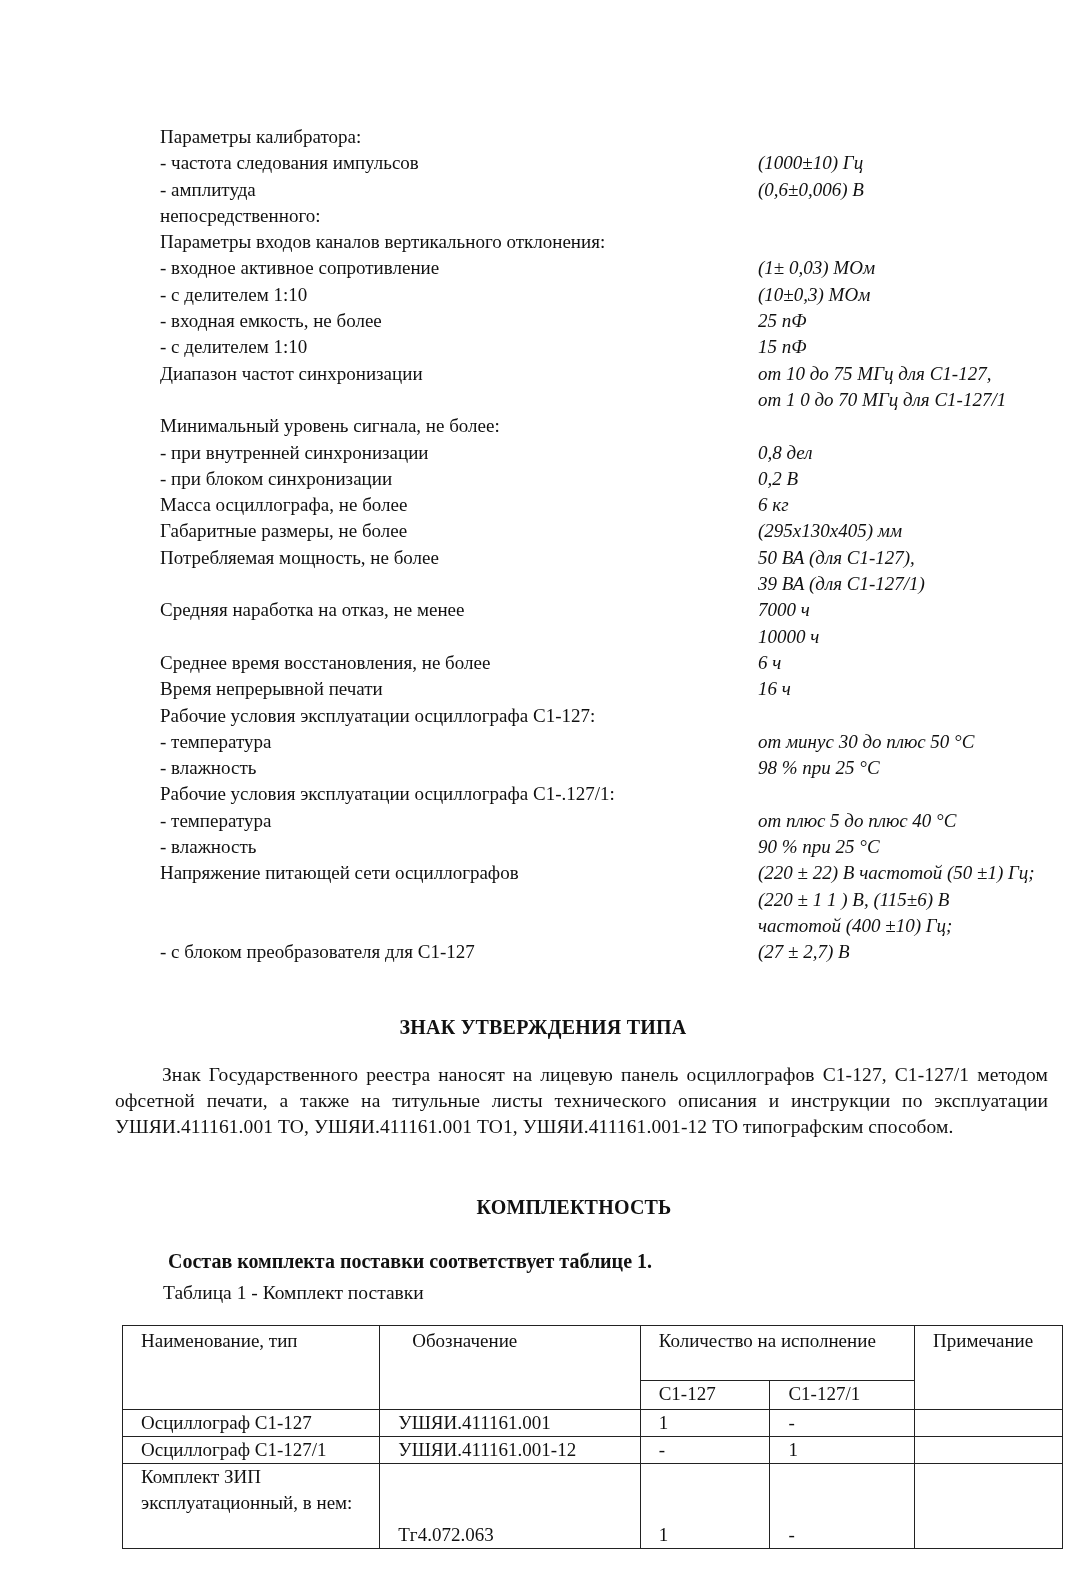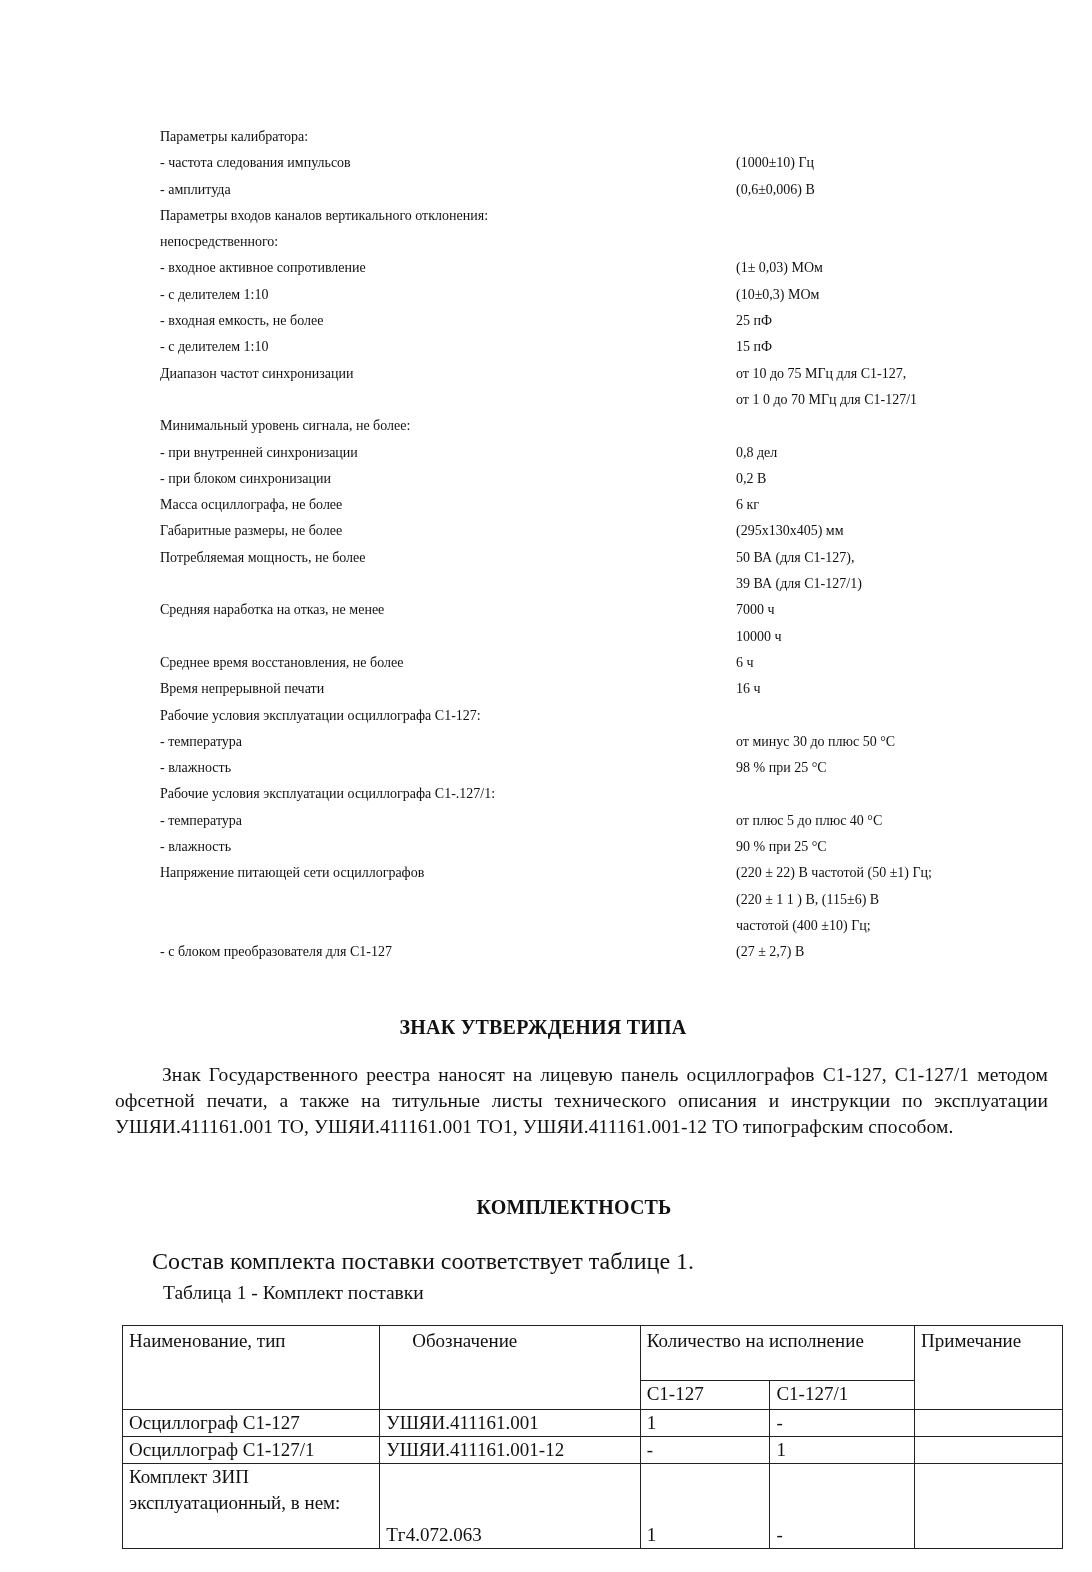--- a/index.html
+++ b/index.html
@@ -5,49 +5,49 @@
   html, body { margin: 0; padding: 0; background: #ffffff; }
   body {
     width: 1092px; height: 1572px; position: relative; overflow: hidden;
     font-family: "Liberation Serif", "DejaVu Serif", serif;
     color: #111111;
   }
   .page { position: absolute; left: 0; top: 0; width: 1092px; height: 1572px; }
 
   
   .specs { position: absolute; left: 160px; top: 124px; width: 930px; }
-  .spec-row { position: relative; height: 26.3px; line-height: 26.3px; font-size: 14px; white-space: nowrap; }
+  .spec-row { position: relative; height: 26.3px; line-height: 26.3px; font-size: 19px; white-space: nowrap; }
   .spec-label { position: absolute; left: 0; top: 0; }
-  .spec-value { position: absolute; left: 576px; top: 0; }
+  .spec-value { position: absolute; left: 598px; top: 0; font-style: italic; }
 
   
   .heading {
     position: absolute; left: 0; width: 1092px; text-align: center;
     font-size: 20px; font-weight: bold; letter-spacing: 0.2px;
   }
   .heading-approval { top: 1016px; left: -3px; }
   .heading-kit { top: 1196px; left: 28px; }
 
   
   .para {
     position: absolute; left: 115px; top: 1062px; width: 933px;
     font-size: 19.5px; line-height: 26.2px; text-align: justify;
     text-indent: 47px; letter-spacing: 0.1px;
   }
 
-  .intro { position: absolute; left: 152px; top: 1248px; font-size: 24px; line-height: 26px; }
+  .intro { position: absolute; left: 168px; top: 1248px; font-size: 20px; line-height: 26px; font-weight: bold; }
   .caption { position: absolute; left: 163px; top: 1280px; font-size: 19.5px; line-height: 26px; }
 
   
   table.kit {
     position: absolute; left: 122px; top: 1325px; width: 941px;
     border-collapse: collapse; font-size: 19px;
   }
   table.kit td, table.kit th {
-    border: 1.3px solid #222; padding: 0 6px; vertical-align: top;
+    border: 1.3px solid #222; padding: 0 18px; vertical-align: top;
     font-weight: normal; text-align: left; line-height: 26px;
   }
   .c1 { width: 240px; }
   .c2 { width: 243px; }
   .c3 { width: 121px; }
   .c4 { width: 135px; }
   .c5 { width: 138px; }
   th.center, td.center { text-align: center; }
   tr.h1 th { height: 52px; padding-top: 2px; }
   tr.h2 th { height: 28px; margin-left: 33px; }
@@ -67,25 +67,25 @@
       </div>
       <div class="spec-row">
         <span class="spec-label"> - частота следования импульсов</span>
         <span class="spec-value">(1000±10) Гц</span>
       </div>
       <div class="spec-row">
         <span class="spec-label"> - амплитуда</span>
         <span class="spec-value">(0,6±0,006) В</span>
       </div>
       <div class="spec-row">
+        <span class="spec-label">непосредственного:</span>
+        <span class="spec-value"></span>
+      </div>
+      <div class="spec-row">
         <span class="spec-label">Параметры входов каналов вертикального отклонения:</span>
-        <span class="spec-value"></span>
-      </div>
-      <div class="spec-row">
-        <span class="spec-label">непосредственного:</span>
         <span class="spec-value"></span>
       </div>
       <div class="spec-row">
         <span class="spec-label">- входное активное сопротивление</span>
         <span class="spec-value">(1± 0,03) МОм</span>
       </div>
       <div class="spec-row">
         <span class="spec-label">- с делителем 1:10</span>
         <span class="spec-value">(10±0,3) МОм</span>
       </div>

